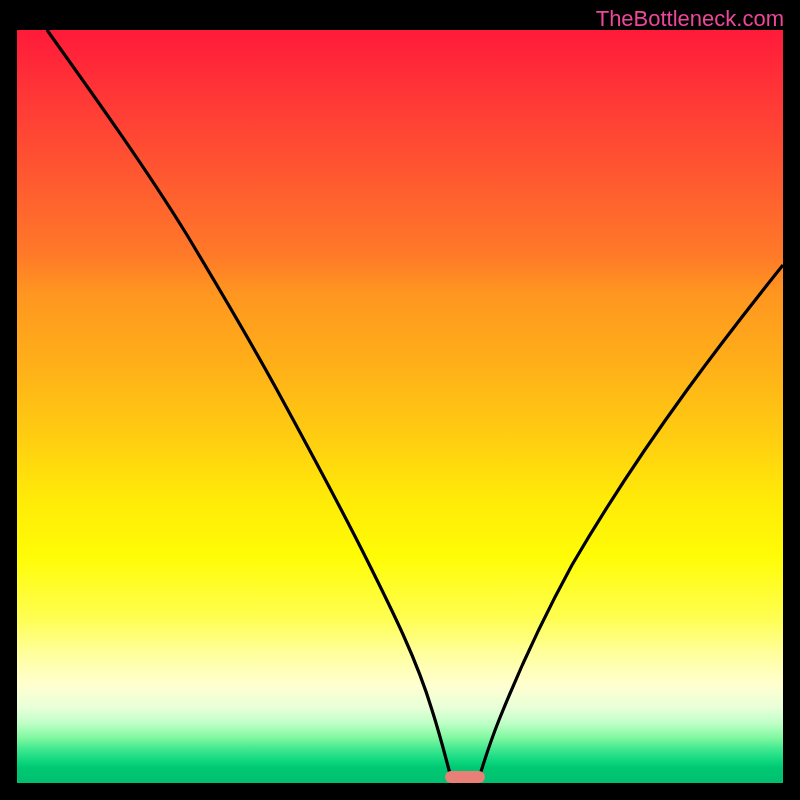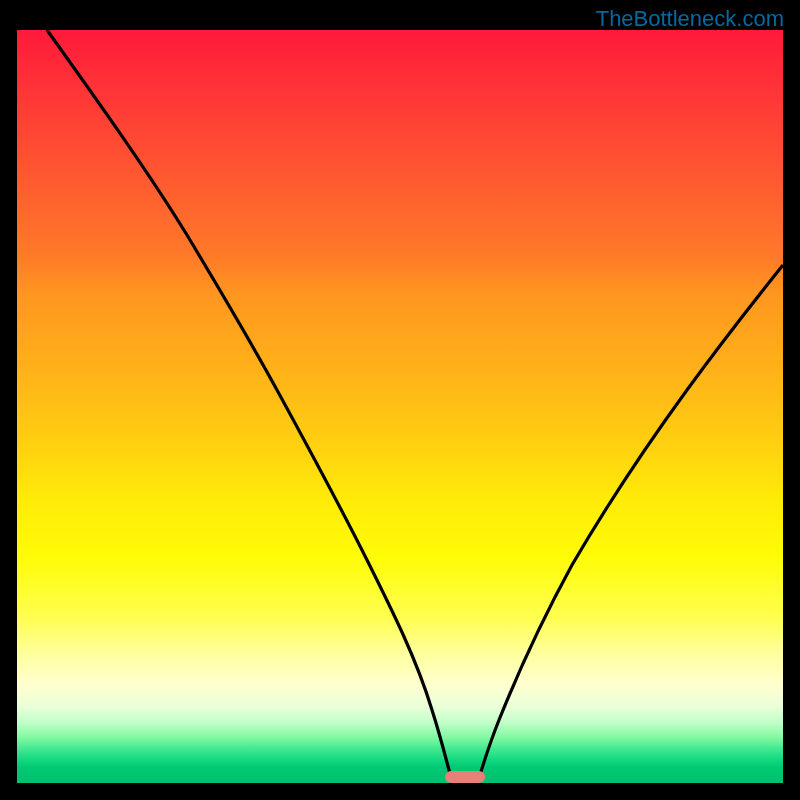--- a/index.html
+++ b/index.html
@@ -8,21 +8,21 @@
   width: 800px;
   height: 800px;
   background: #000;
   position: relative;
   font-family: Arial, sans-serif;
 }
 .watermark {
   position: absolute;
   top: 6px;
   right: 16px;
-  color: #0369a1;
+  color: #ec4899;
   font-size: 22px;
   font-weight: 400;
   z-index: 10;
 }
 .plot-area {
   position: absolute;
   left: 17px;
   top: 30px;
   width: 766px;
   height: 753px;

